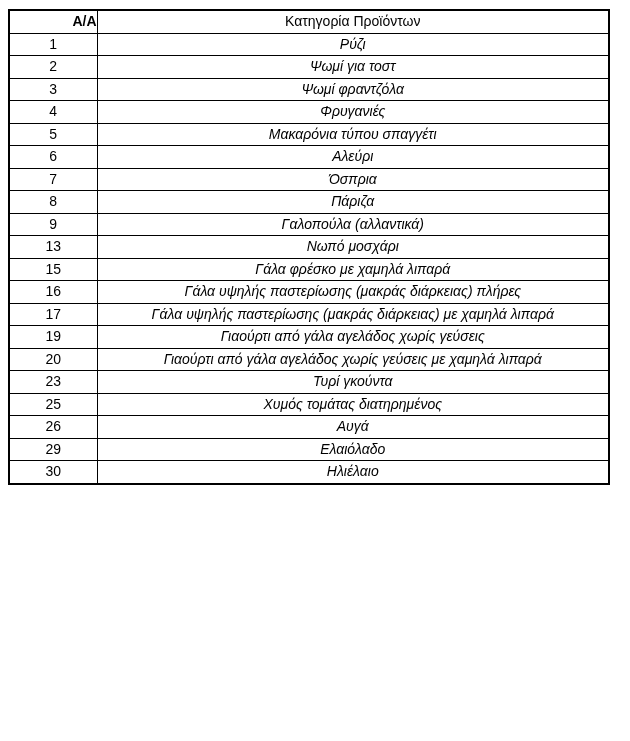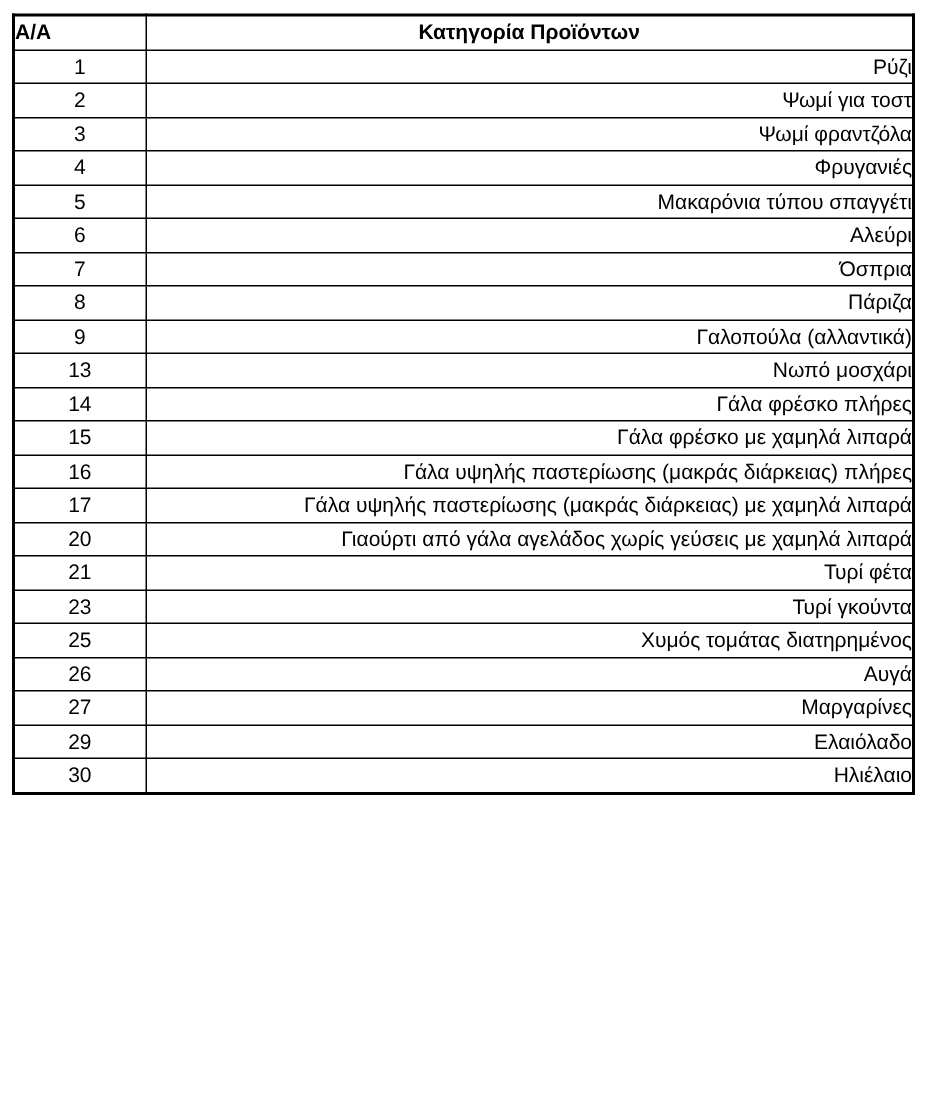--- a/index.html
+++ b/index.html
@@ -31,32 +31,33 @@
     height: 21.5px;
     font-size: 14px;
     line-height: 21.5px;
     padding: 0;
     vertical-align: middle;
     white-space: nowrap;
     overflow: hidden;
   }
   th.h-index {
     font-weight: bold;
-    text-align: left;
+    text-align: right;
   }
   th.h-category {
-    font-weight: bold;
+    font-weight: normal;
   }
   td.num-cell {
     text-align: center;
     font-weight: normal;
   }
   td.cat-cell {
-    text-align: right;
+    text-align: center;
     padding-left: 9px;
+    font-style: italic;
   }
 </style>
 </head>
 <body>
 
 <div class="page">
   <table class="product-table">
     <colgroup>
       <col style="width: 88px;">
       <col style="width: 512px;">
@@ -114,73 +115,65 @@
   </tr>
 
 
 
 
   <tr>
     <td class="num-cell">13</td>
     <td class="cat-cell">Νωπό μοσχάρι</td>
   </tr>
 
-  <tr>
-    <td class="num-cell">14</td>
-    <td class="cat-cell">Γάλα φρέσκο πλήρες</td>
-  </tr>
 
   <tr>
     <td class="num-cell">15</td>
     <td class="cat-cell">Γάλα φρέσκο με χαμηλά λιπαρά</td>
   </tr>
 
   <tr>
     <td class="num-cell">16</td>
     <td class="cat-cell">Γάλα υψηλής παστερίωσης (μακράς διάρκειας) πλήρες</td>
   </tr>
 
   <tr>
     <td class="num-cell">17</td>
     <td class="cat-cell">Γάλα υψηλής παστερίωσης (μακράς διάρκειας) με χαμηλά λιπαρά</td>
   </tr>
 
 
+  <tr>
+    <td class="num-cell">19</td>
+    <td class="cat-cell">Γιαούρτι από γάλα αγελάδος χωρίς γεύσεις</td>
+  </tr>
 
   <tr>
     <td class="num-cell">20</td>
     <td class="cat-cell">Γιαούρτι από γάλα αγελάδος χωρίς γεύσεις με χαμηλά λιπαρά</td>
   </tr>
 
-  <tr>
-    <td class="num-cell">21</td>
-    <td class="cat-cell">Τυρί φέτα</td>
-  </tr>
 
 
   <tr>
     <td class="num-cell">23</td>
     <td class="cat-cell">Τυρί γκούντα</td>
   </tr>
 
 
   <tr>
     <td class="num-cell">25</td>
     <td class="cat-cell">Χυμός τομάτας διατηρημένος</td>
   </tr>
 
   <tr>
     <td class="num-cell">26</td>
     <td class="cat-cell">Αυγά</td>
   </tr>
 
-  <tr>
-    <td class="num-cell">27</td>
-    <td class="cat-cell">Μαργαρίνες</td>
-  </tr>
 
 
   <tr>
     <td class="num-cell">29</td>
     <td class="cat-cell">Ελαιόλαδο</td>
   </tr>
 
   <tr>
     <td class="num-cell">30</td>
     <td class="cat-cell">Ηλιέλαιο</td>

